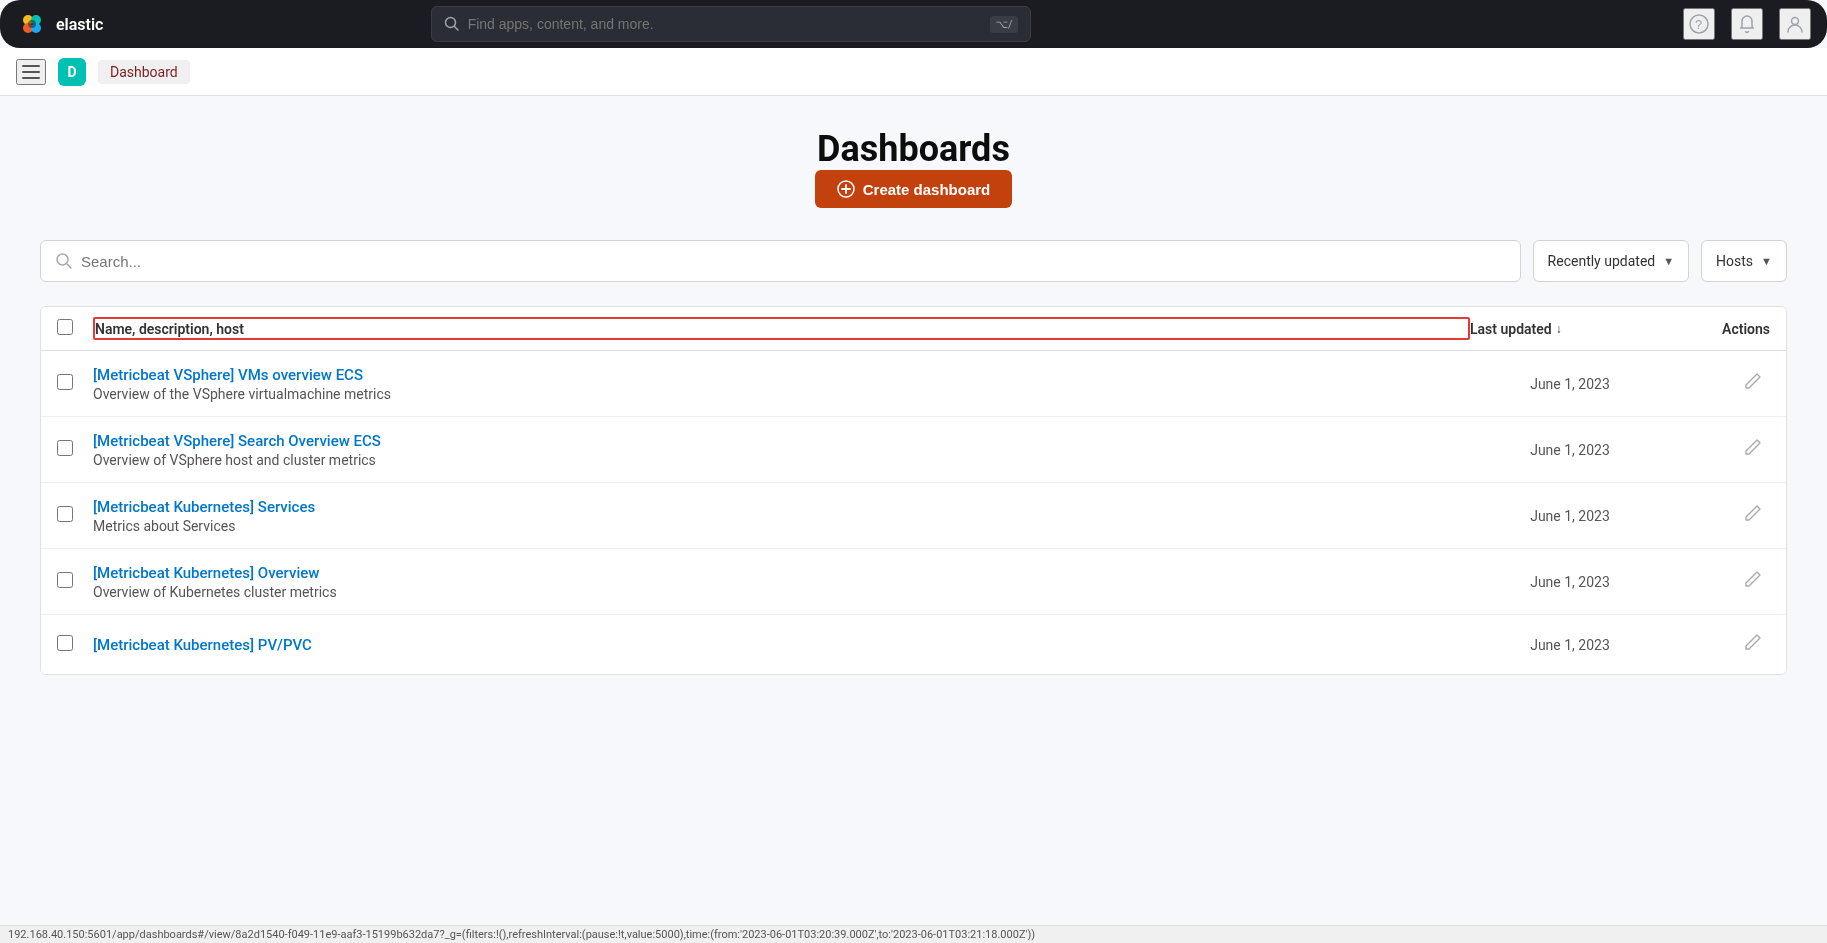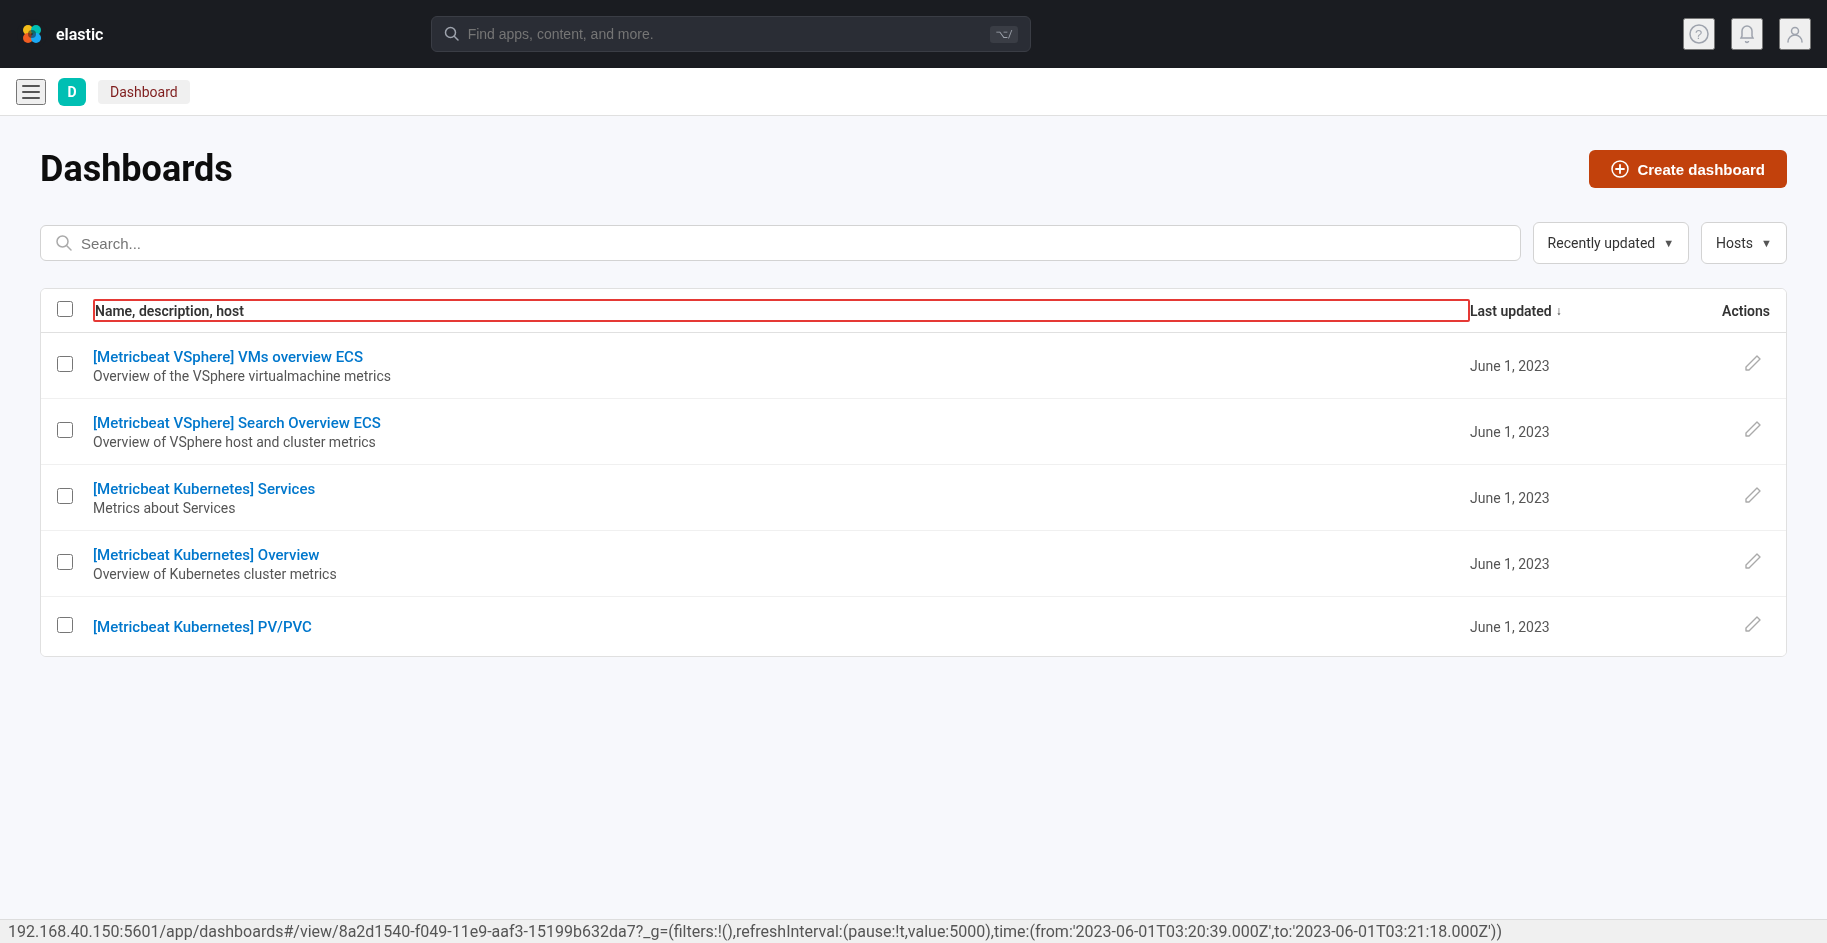--- a/index.html
+++ b/index.html
@@ -1,25 +1,26 @@
 <!DOCTYPE html>
 <html><head>
   <meta charset="utf-8">
   <style>
     * { box-sizing: border-box; margin: 0; padding: 0; }
     body { font-family: -apple-system, BlinkMacSystemFont, 'Segoe UI', Roboto, sans-serif; background: #f7f8fc; color: #1a1a2e; }
 
     
     .top-nav {
       background: #1a1c21;
-      height: 68px;
+      height: 48px;
       display: flex;
       align-items: center;
       padding: 0 16px;
       gap: 2px;
+      border-radius: 20px;
     }
     .elastic-logo {
       display: flex;
       align-items: center;
       gap: 8px;
       color: white;
       font-size: 16px;
       font-weight: 600;
     }
     .elastic-logo-icon {
@@ -126,20 +127,21 @@
     .main-content {
       padding: 32px 40px;
       background: #f7f8fc;
       min-height: calc(100vh - 104px);
     }
     .page-header {
       display: flex;
       align-items: center;
       justify-content: space-between;
       margin-bottom: 32px;
+      flex-direction: column;
     }
     .page-title {
       font-size: 36px;
       font-weight: 700;
       color: #0d0d0d;
     }
     .create-btn {
       background: #c2410c;
       color: white;
       border: none;
@@ -159,21 +161,21 @@
       align-items: center;
       gap: 12px;
       margin-bottom: 24px;
     }
     .list-search-container {
       flex: 1;
       position: relative;
       background: white;
       border: 1px solid #d3d3d3;
       border-radius: 6px;
-      height: 36px;
+      height: 42px;
       display: flex;
       align-items: center;
       padding: 0 14px;
       gap: 8px;
     }
     .list-search-input {
       border: none;
       outline: none;
       font-size: 15px;
       color: #666;
@@ -225,21 +227,21 @@
     }
     .col-checkbox {
       width: 36px;
       flex-shrink: 0;
     }
     .col-name {
       flex: 1;
     }
     .col-updated {
       width: 200px;
-      text-align: left;
+      text-align: center;
       color: #555;
       font-size: 14px;
     }
     .col-actions {
       width: 100px;
       text-align: right;
     }
     .col-header-name {
       font-size: 14px;
       font-weight: 600;
@@ -296,21 +298,21 @@
 
     
     .status-bar {
       position: fixed;
       bottom: 0;
       left: 0;
       right: 0;
       background: #f0f0f0;
       border-top: 1px solid #ddd;
       padding: 2px 8px;
-      font-size: 16px;
+      font-size: 11px;
       color: #555;
       white-space: nowrap;
       overflow: hidden;
       text-overflow: ellipsis;
     }
 
     
   </style>
 </head>
 <body>

